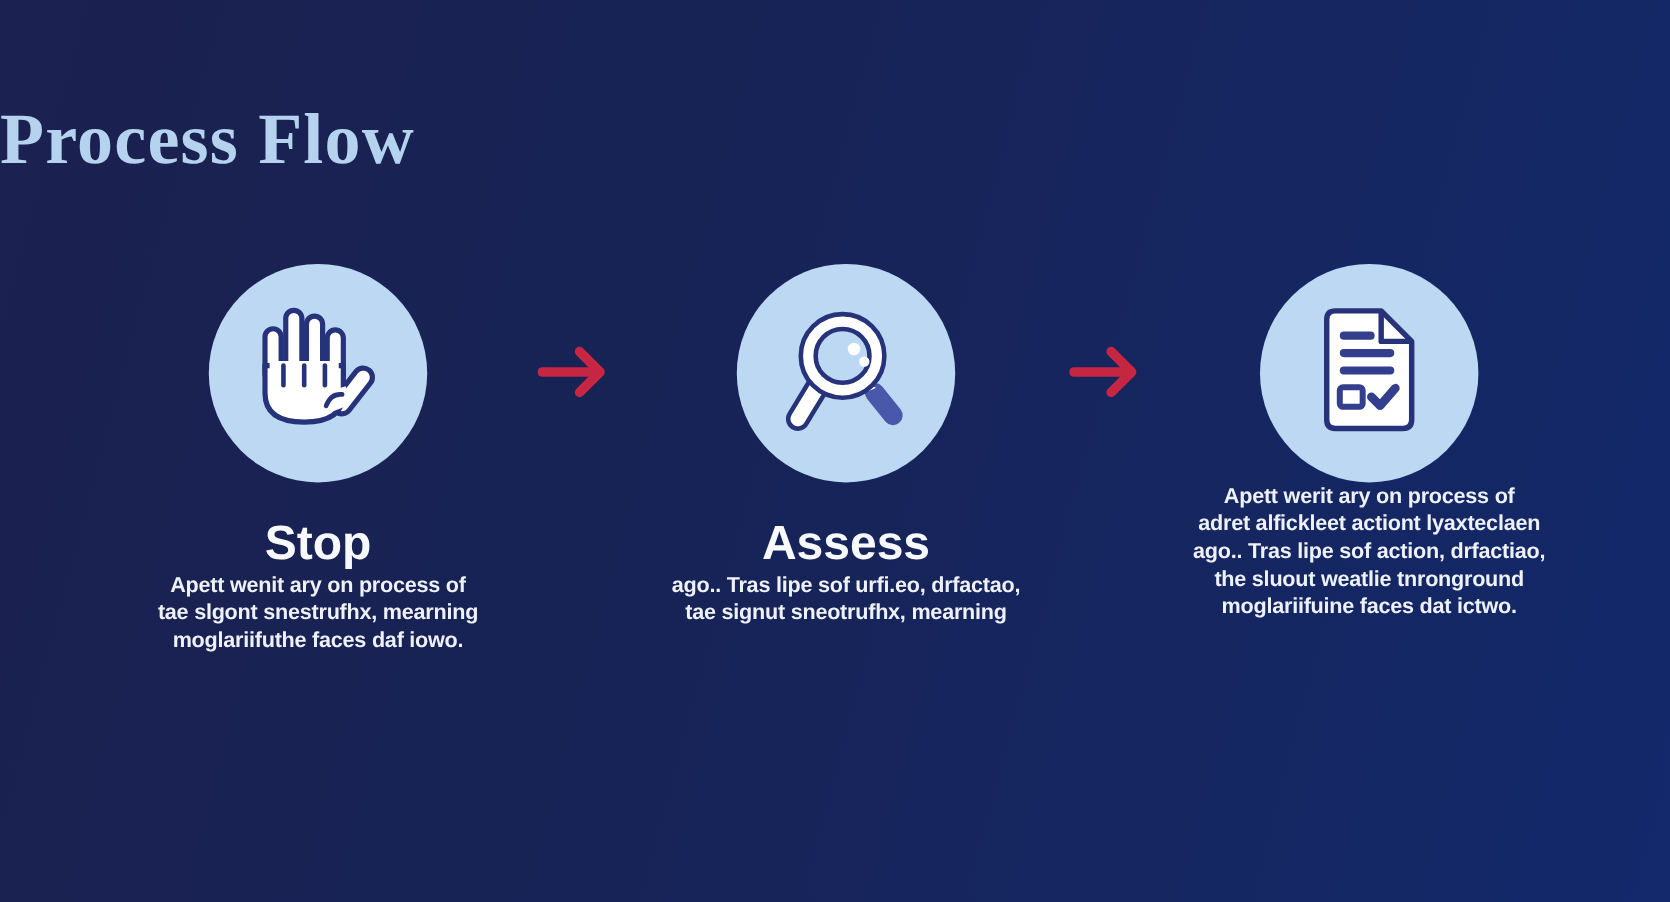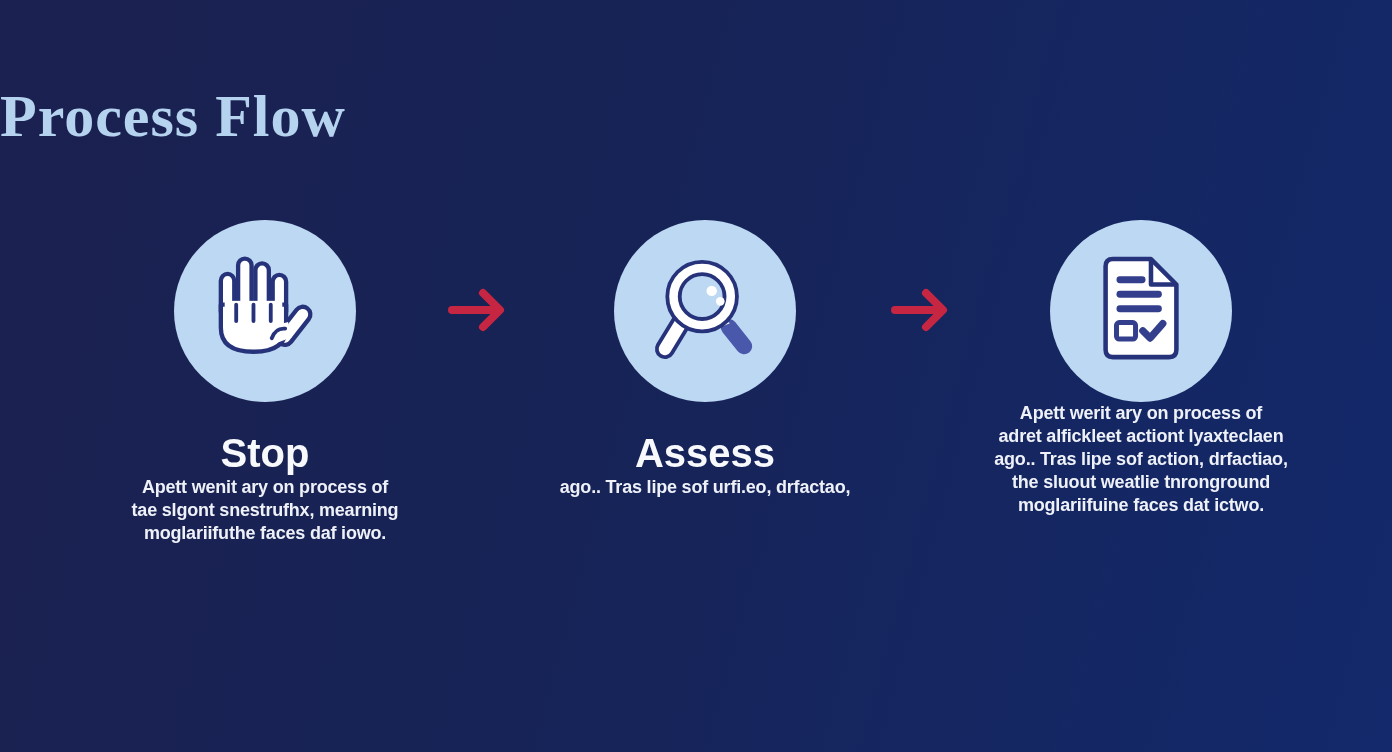--- a/index.html
+++ b/index.html
@@ -109,20 +109,21 @@
           <circle cx="62" cy="52" r="23.5" fill="none" stroke="#26337b" stroke-width="4"></circle>
 
           <circle cx="72" cy="46" r="5.5" fill="#ffffff"></circle>
           <circle cx="81" cy="57" r="4.5" fill="#ffffff"></circle>
         </svg>
       </span>
     </div>
     <h2 class="step-title">Assess</h2>
     <div class="step-desc">
       <div>ago.. Tras lipe sof urfi.eo, drfactao,</div>
+      <div>tae signut sneotrufhx, mearning</div>
     </div>
   </div>
 
   <div class="arrow arrow-2">
     <svg viewBox="0 0 66 54" width="66" height="54" aria-hidden="true">
       <path d="M5,27 H47" stroke="#c62641" stroke-width="8" stroke-linecap="round" fill="none"></path>
       <path d="M36,10 L53,27 L36,44" stroke="#c62641" stroke-width="8" stroke-linecap="round" stroke-linejoin="round" fill="none"></path>
     </svg>
   </div>
 

